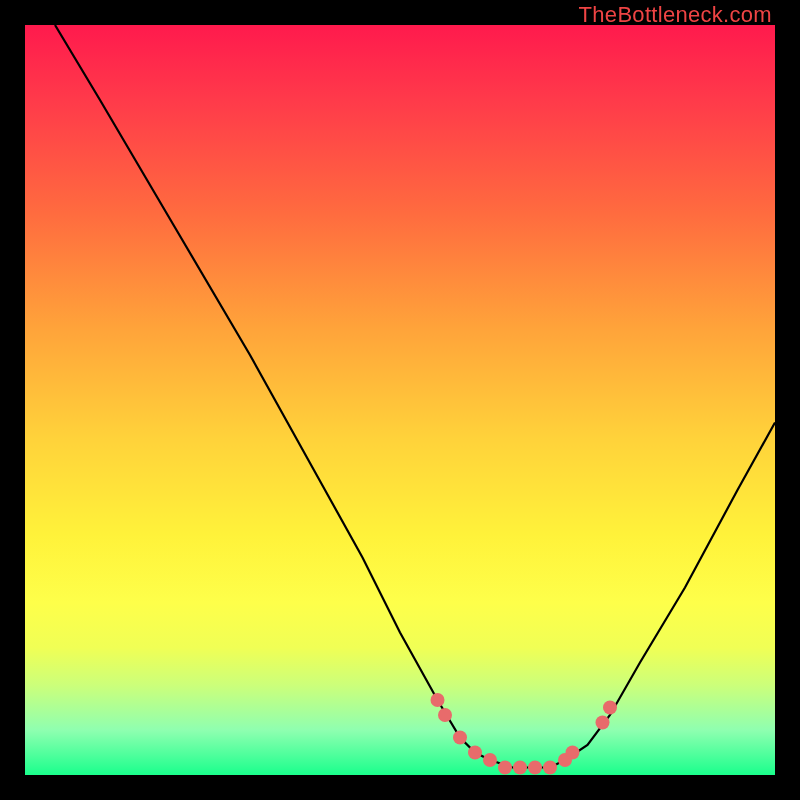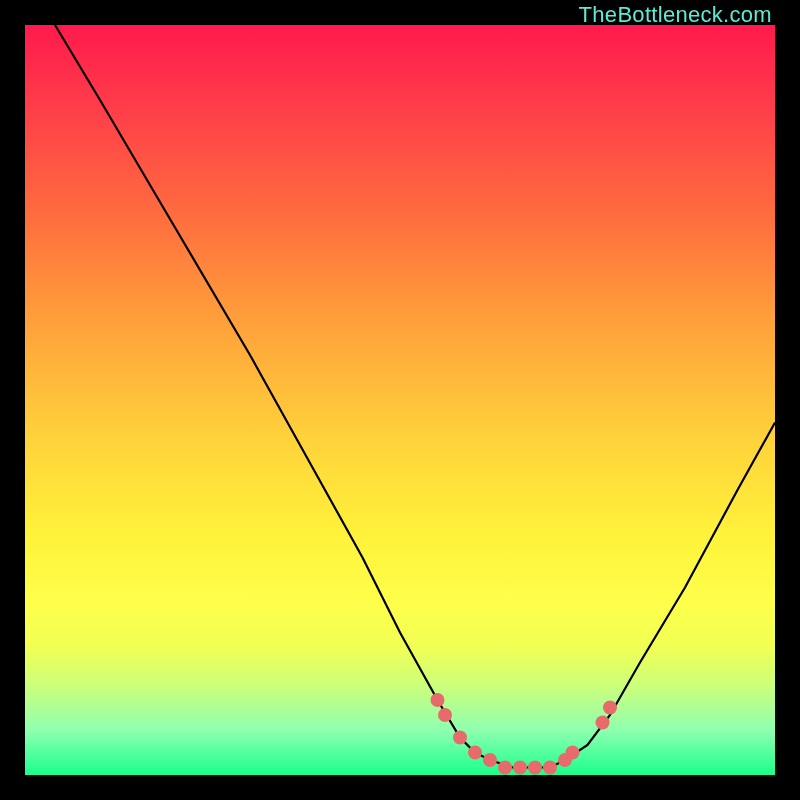--- a/index.html
+++ b/index.html
@@ -36,21 +36,21 @@
       #f0ff55 83%,
       #ccff7a 88%,
       #8fffb0 94%,
       #1aff8c 100%
     );
   }
   .watermark {
     position: absolute;
     top: 2px;
     right: 28px;
-    color: #5eead4;
+    color: #ef4444;
     font-size: 22px;
     font-weight: normal;
     letter-spacing: 0.3px;
     z-index: 5;
   }
   svg.curve {
     position: absolute;
     top: 0;
     left: 0;
     width: 750px;

